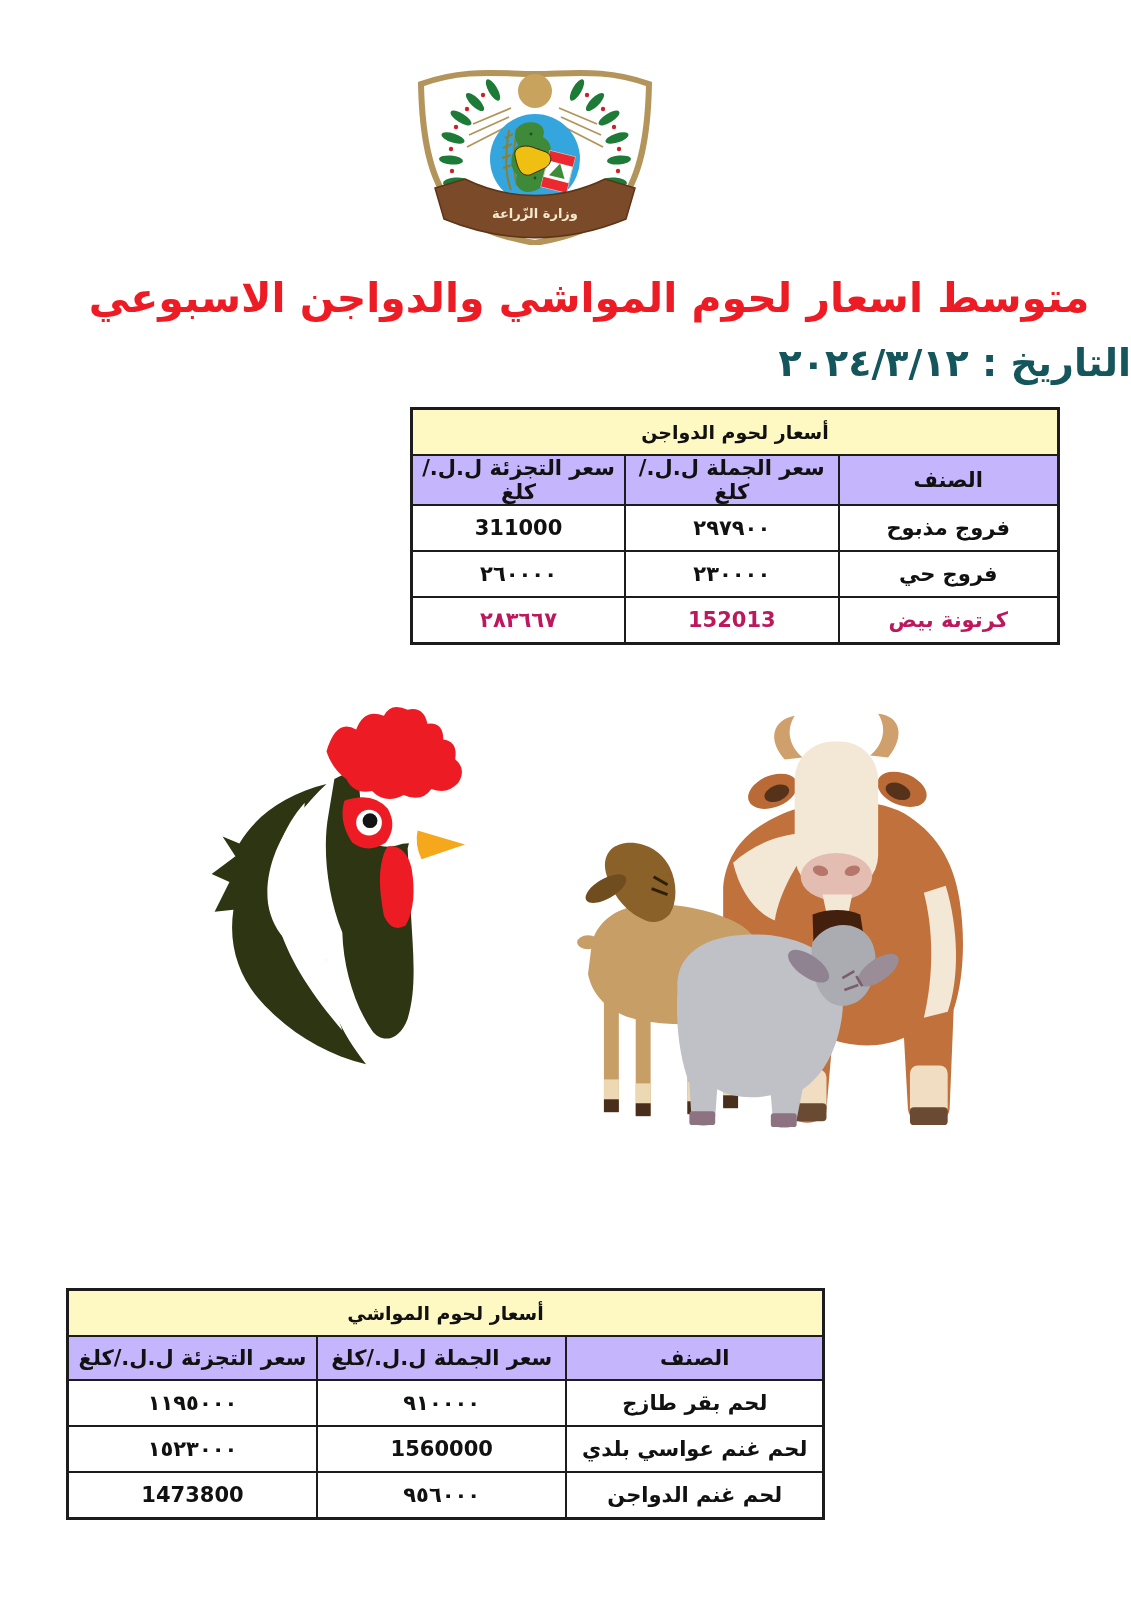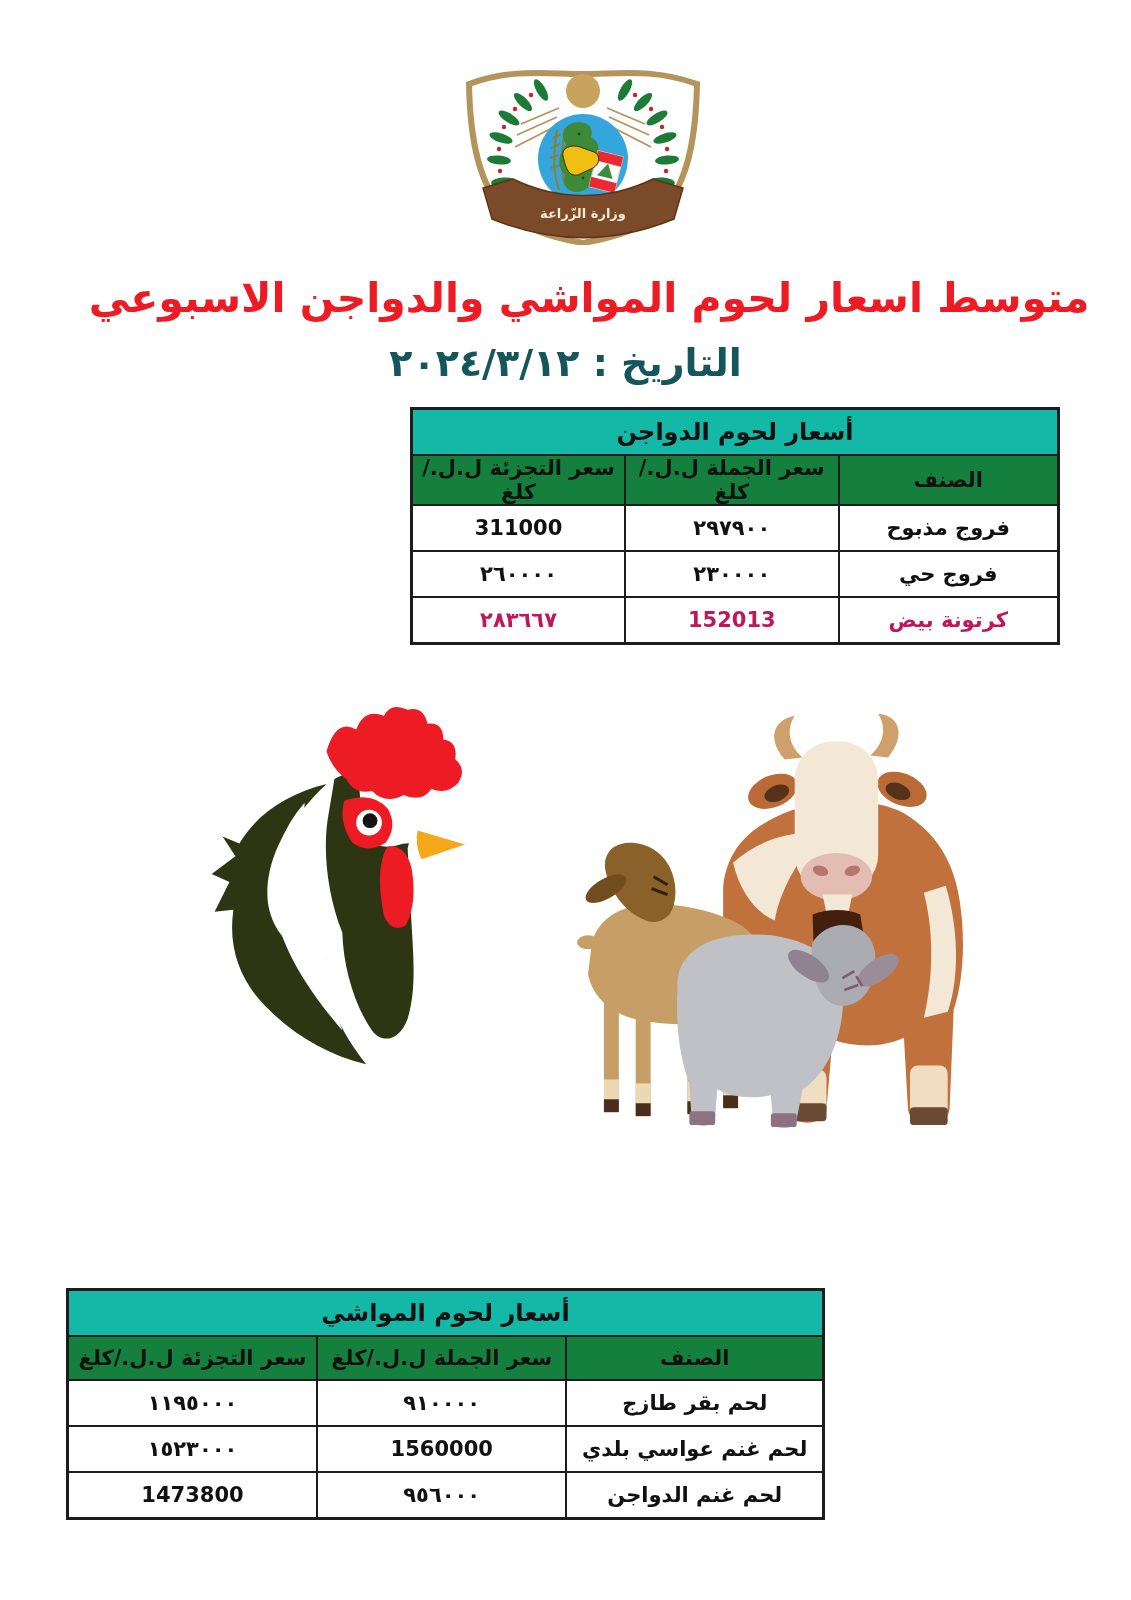--- a/index.html
+++ b/index.html
@@ -7,46 +7,46 @@
     width:1131px;height:1600px;position:relative;background:#ffffff;
     font-family:"DejaVu Sans", sans-serif;overflow:hidden;
   }
   .abs{position:absolute;}
   
   .main-title{
     left:0;right:0;top:266px;text-align:center;
     color:#ed1c24;font-size:41px;font-weight:bold;line-height:64px;padding-left:47px;
   }
   .date-line{
-    left:0;right:0;top:334px;text-align:center;
+    left:0;right:0;top:334px;text-align:right;
     color:#15565c;font-size:38px;font-weight:bold;line-height:58px;
   }
   
   table.price-table{
     border-collapse:collapse;table-layout:fixed;
     border:3px solid #1c1c1c;background:#ffffff;
   }
   table.price-table th, table.price-table td{
     border:2.5px solid #1c1c1c;text-align:center;vertical-align:middle;
     font-weight:bold;color:#111111;padding:0 6px;
   }
   th.tbl-title{
-    height:44px;background:#14b8a6;color:#ed1c24;font-size:24px;
+    height:44px;background:#fef9c3;color:#ed1c24;font-size:19px;
   }
   tr.cols th{
-    height:42px;background:#15803d;font-size:21px;
+    height:42px;background:#c4b5fd;font-size:21px;
   }
   tbody td{height:44px;font-size:21px;}
   tr.highlight td{color:#be185d;}
   col.c-item{width:34%;} col.c-whole{width:33%;} col.c-retail{width:33%;}
 </style>
 </head>
 <body>
 
-<div class="abs" style="left:452px;top:60px;width:262px;height:185px;">
+<div class="abs" style="left:404px;top:60px;width:262px;height:185px;">
   <svg width="262" height="185" viewBox="0 0 260 185">
     <path d="M16,24 C60,8 95,14 130,14 C165,14 200,8 244,24 C243,74 236,120 212,146 C191,169 163,177 130,183 C97,177 69,169 48,146 C24,120 17,74 16,24 Z" fill="#ffffff" stroke="#b3945a" stroke-width="6"></path>
     <g stroke="#b3945a" stroke-width="1.8">
       <line x1="68" y1="64" x2="106" y2="48"></line>
         <line x1="64" y1="75" x2="104" y2="57"></line>
       <line x1="62" y1="87" x2="103" y2="66"></line>
         <line x1="192" y1="64" x2="154" y2="48"></line>
       <line x1="196" y1="75" x2="156" y2="57"></line>
         <line x1="198" y1="87" x2="157" y2="66"></line>
     </g>

